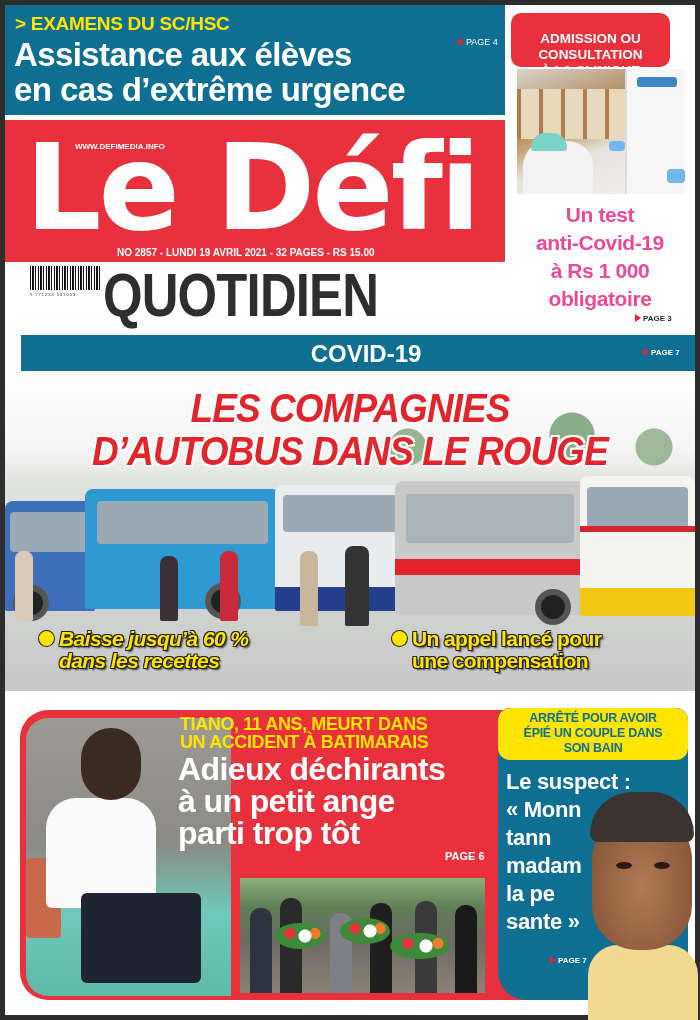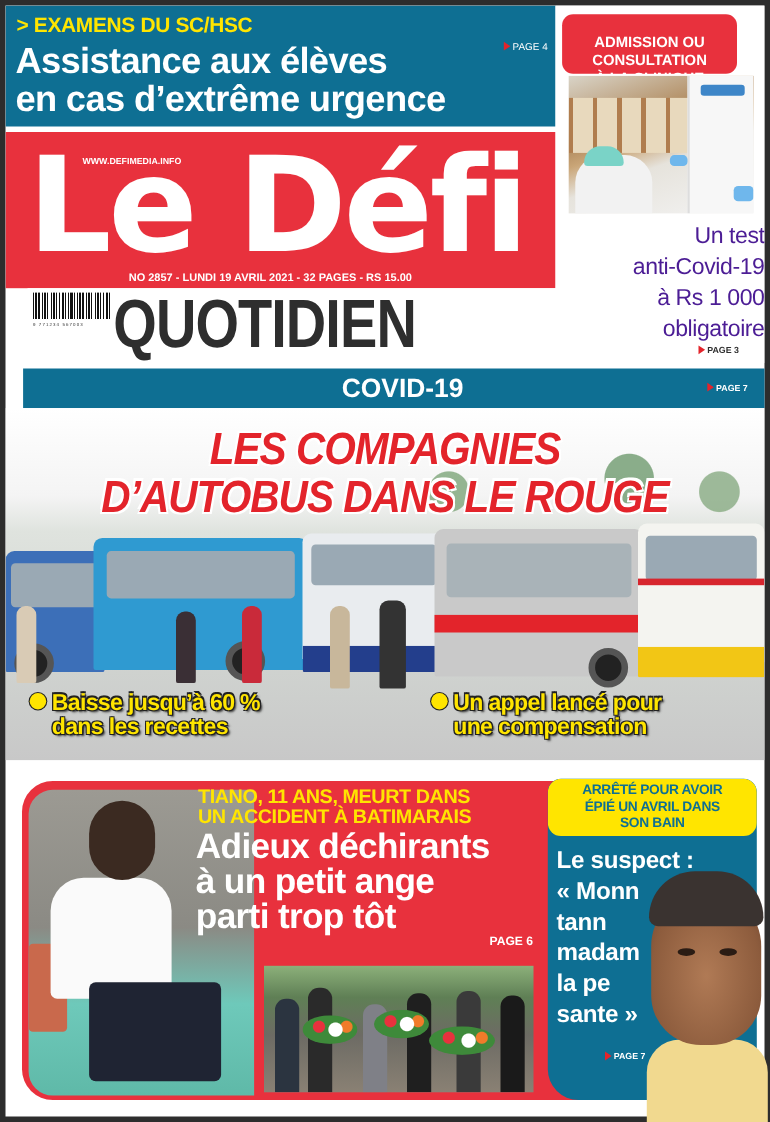--- a/index.html
+++ b/index.html
@@ -30,21 +30,21 @@
   .clinic { position: absolute; left: 500px; top: 0; width: 190px; height: 325px; background: #ffffff; }
   .clinic-kicker { position: absolute; left: 6px; top: 8px; width: 159px; height: 54px; background: #e8313d; border-radius: 10px; color: #ffffff; font-weight: bold; font-size: 13.5px; line-height: 16px; text-align: center; padding-top: 18px; }
   .clinic-photo { position: absolute; left: 12px; top: 64px; width: 168px; height: 125px; background: linear-gradient(160deg, #d9d4c8 0%, #b08a5e 35%, #c9a577 45%, #e6e3dc 60%, #f4f4f4 100%); overflow: hidden; }
   .clinic-photo .shelf { position: absolute; left: 0; top: 20px; width: 120px; height: 50px; background: repeating-linear-gradient(90deg, #b07d4e 0 4px, #e8d9bd 4px 22px); }
   .clinic-photo .suit { position: absolute; right: 0; top: 0; width: 60px; height: 125px; background: #f7f7f7; border-left: 2px solid #ddd; }
   .clinic-photo .visor { position: absolute; right: 8px; top: 8px; width: 40px; height: 10px; background: #3e86c8; border-radius: 3px; }
   .clinic-photo .nurse { position: absolute; left: 6px; top: 72px; width: 70px; height: 53px; background: #f2f2f2; border-radius: 25px 25px 0 0; }
   .clinic-photo .cap { position: absolute; left: 14px; top: 64px; width: 36px; height: 18px; background: #7ad3c7; border-radius: 18px 18px 4px 4px; }
   .clinic-photo .glove1 { position: absolute; left: 92px; top: 72px; width: 16px; height: 10px; background: #6fb7ec; border-radius: 4px; }
   .clinic-photo .glove2 { position: absolute; left: 150px; top: 100px; width: 18px; height: 14px; background: #6fb7ec; border-radius: 4px; }
-  .clinic-headline { position: absolute; left: 0; top: 196px; width: 190px; text-align: right; color: #4c1d95; font-weight: normal; font-size: 21px; line-height: 28px; letter-spacing: -0.4px; }
+  .clinic-headline { position: absolute; left: 0; top: 196px; width: 190px; text-align: center; color: #ec4899; font-weight: bold; font-size: 21px; line-height: 28px; letter-spacing: -0.4px; }
   .clinic-page { position: absolute; left: 130px; top: 309px; font-weight: bold; font-size: 8px; color: #2e2e2e; }
 
   
   .covid-band { position: absolute; left: 16px; top: 330px; width: 690px; height: 36px; background: #0e6f93; padding-left: 36px; }
   .covid-label { position: absolute; left: 0; width: 690px; text-align: center; top: 5px; color: #ffffff; font-weight: bold; font-size: 24px; }
   .covid-page { position: absolute; left: 622px; top: 13px; color: #ffffff; font-weight: bold; font-size: 8px; }
 
   
   .main-story { position: absolute; left: 0; top: 366px; width: 690px; height: 320px; overflow: hidden;
     background: linear-gradient(180deg, #ffffff 0%, #f4f4f4 25%, #dfe3de 35%, #cfd2cf 75%, #c8c8c8 100%); }
@@ -58,21 +58,21 @@
   .bus3 { left: 270px; top: 114px; width: 130px; height: 126px; background: #e9ecef; border-bottom: 24px solid #233e8c; }
   .bus4 { left: 390px; top: 110px; width: 190px; height: 134px; background: #c9c9c9; }
   .bus4 .stripe { position: absolute; left: 0; top: 58%; width: 100%; height: 16px; background: #e3242b; }
   .bus5 { left: 575px; top: 105px; width: 115px; height: 140px; background: #f4f4f0; border-bottom: 28px solid #f2c615; }
   .bus5 .stripe { position: absolute; left: 0; top: 45%; width: 100%; height: 6px; background: #d7262e; }
   .person { position: absolute; width: 18px; border-radius: 8px 8px 2px 2px; }
   .main-headline { position: absolute; left: 0; top: 16px; width: 690px; text-align: center; color: #e3242b; font-weight: bold; font-style: italic; font-size: 41px; line-height: 43px; letter-spacing: -1px; text-shadow: 2px 2px 0 #ffffff, -2px -2px 0 #ffffff, 2px -2px 0 #ffffff, -2px 2px 0 #ffffff; transform: scaleX(0.9); }
   .bullet-points { position: absolute; top: 257px; left: 0; width: 690px; height: 55px; }
   .bullet { position: absolute; color: #ffe500; font-weight: bold; font-size: 21px; line-height: 22px; letter-spacing: -0.6px; text-shadow: 1px 1px 0 #222, -1px -1px 0 #222, 1px -1px 0 #222, -1px 1px 0 #222, 2px 2px 2px #333; }
   .bullet .dot { display: inline-block; width: 15px; height: 15px; border-radius: 50%; background: #ffe500; box-shadow: 0 0 0 1px #222; margin-right: 5px; vertical-align: 0px; }
-  .bullet1 { left: 22px; top: 0; }
+  .bullet1 { left: 34px; top: 0; font-style: italic; }
   .bullet2 { left: 387px; top: 0; }
 
   
   .tiano { position: absolute; left: 15px; top: 705px; width: 508px; height: 290px; background: #e8313d; border-radius: 28px 0 0 28px; overflow: hidden; }
   .girl-photo { position: absolute; left: 6px; top: 8px; width: 205px; height: 278px; border-radius: 22px 0 0 22px; overflow: hidden;
     background: linear-gradient(180deg, #9c9a93 0%, #8b8a84 45%, #6ec9ba 70%, #5fb9a8 100%); }
   .girl-photo .shirt { position: absolute; left: 20px; top: 80px; width: 110px; height: 110px; background: #fafafa; border-radius: 30px 30px 6px 6px; }
   .girl-photo .head { position: absolute; left: 55px; top: 10px; width: 60px; height: 72px; background: #3b2a21; border-radius: 30px; }
   .girl-photo .shorts { position: absolute; left: 55px; top: 175px; width: 120px; height: 90px; background: #1f2433; border-radius: 6px; }
   .girl-photo .pot { position: absolute; left: 0; top: 140px; width: 35px; height: 80px; background: #c9694c; border-radius: 4px; }
@@ -222,21 +222,21 @@
       <div class="fig" style="left:215px; height:88px; background:#1a1a1a"></div>
       <div class="flowers" style="left:35px; top:45px"></div>
       <div class="flowers" style="left:100px; top:40px"></div>
       <div class="flowers" style="left:150px; top:55px; width:60px"></div>
     </div>
   </div>
 
   <div class="suspect">
     <div class="suspect-kicker">
       <div>ARRÊTÉ POUR AVOIR</div>
-      <div>ÉPIÉ UN AVRIL DANS</div>
+      <div>ÉPIÉ UN COUPLE DANS</div>
       <div>SON BAIN</div>
     </div>
     <div class="suspect-headline">
       <div>Le suspect :</div>
       <div>« Monn</div>
       <div>tann</div>
       <div>madam</div>
       <div>la pe</div>
       <div>sante »</div>
     </div>

